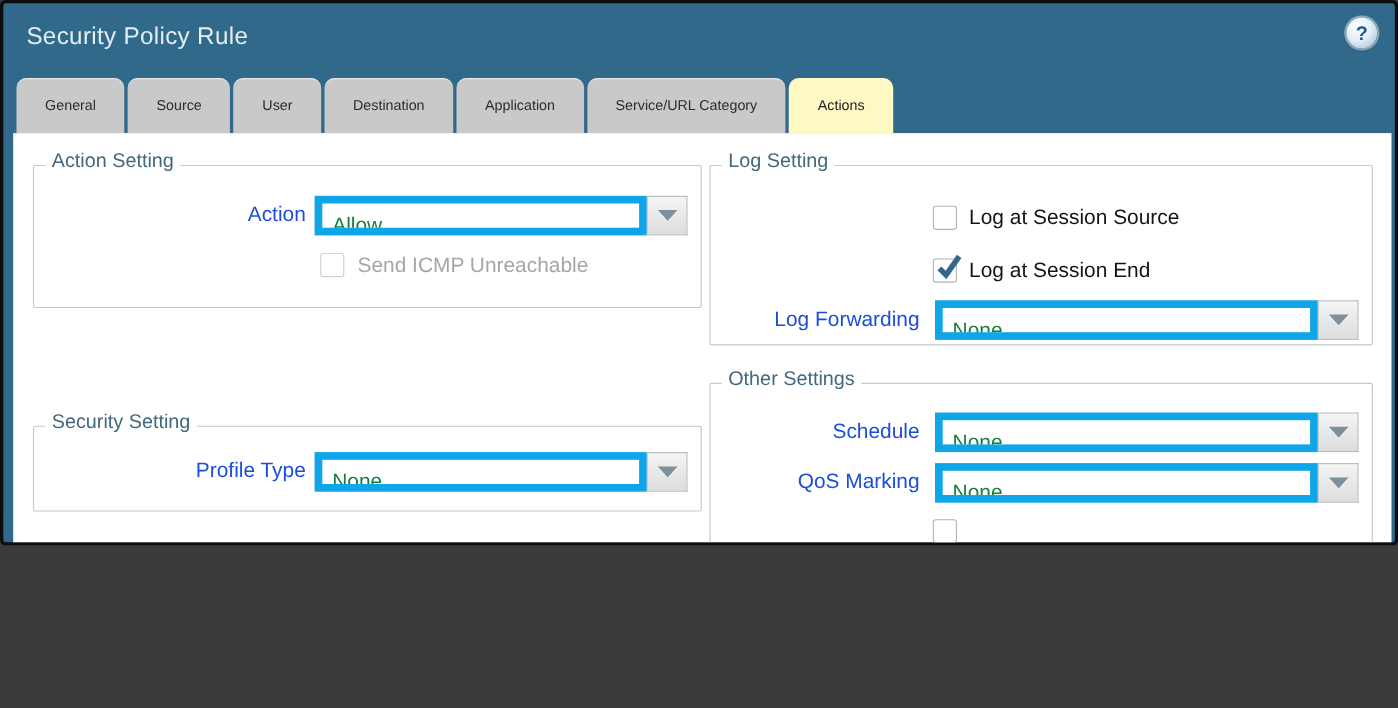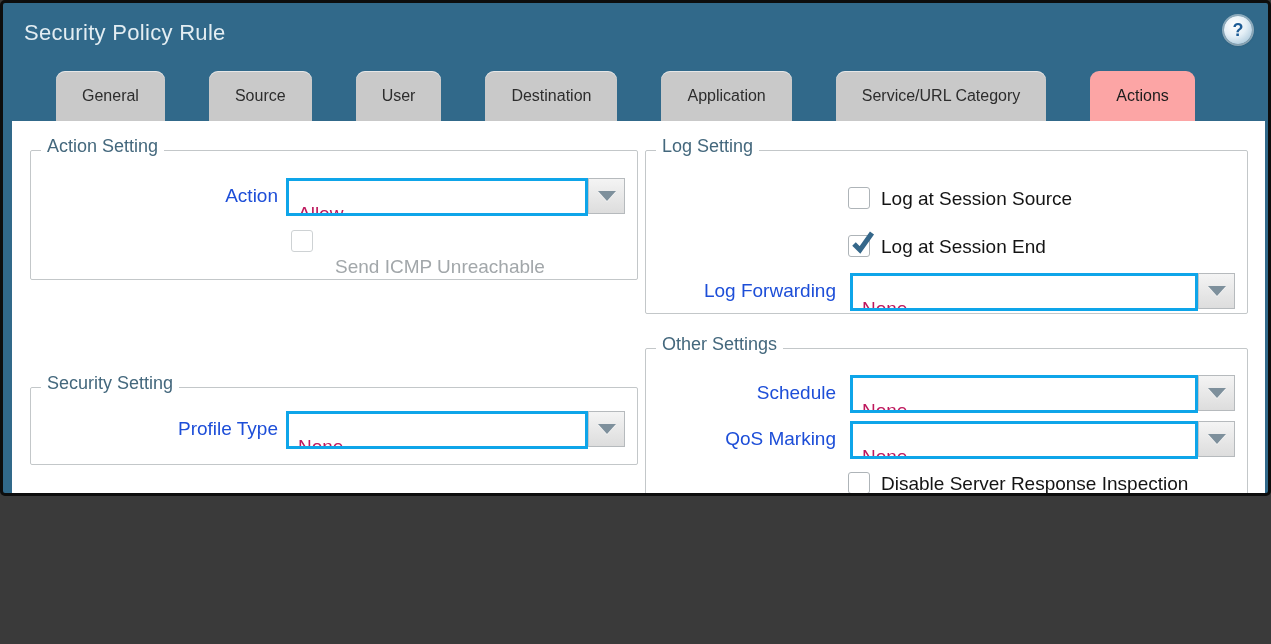--- a/index.html
+++ b/index.html
@@ -18,26 +18,25 @@
     border-radius:50%; cursor:pointer;
     background: radial-gradient(circle at 38% 32%, #ffffff 0%, #e4eff6 45%, #b9d2e2 75%, #8fb4cc 100%);
     box-shadow: 0 0 0 2px rgba(255,255,255,.45), 0 1px 3px rgba(0,0,0,.35);
     display:flex; align-items:center; justify-content:center;
     color:#1d5c95; font-weight:bold; font-size:18px; line-height:1;
   }
   
   .tabs { position:absolute; left:12px; top:68px; display:flex; gap:3px; }
   .tab {
     height:50px; line-height:50px; padding:0 26px;
-    background:#c9c9c9; color:#2d2d2d; font-size:16px;
+    background:#c9c9c9; color:#2d2d2d; font-size:13px;
     border-radius:9px 9px 0 0; cursor:pointer; white-space:nowrap;
     box-shadow: inset 0 1px 0 rgba(255,255,255,.55);
-    margin-left: 41px;
   }
-  .tab.active { background:#fca5a5; color:#1c1c1c; position:relative; z-index:3; box-shadow:none; }
+  .tab.active { background:#fef9c3; color:#1c1c1c; position:relative; z-index:3; box-shadow:none; }
   
   .content {
     position:absolute; left:9px; top:118px; width:1253px; height:424px;
     background:#ffffff; border-bottom:1px solid #c9ced1; z-index:2;
   }
   
   .fs { position:absolute; border:1px solid #c3c7c9; border-radius:2px; }
   .fs-legend {
     position:absolute; top:-15px; left:10px; background:#fff; padding:0 6px;
     font-size:18px; font-weight:normal; color:#44687d; white-space:nowrap;
@@ -47,22 +46,22 @@
   .fs-log     { left:633px; top:29px;  width:603px; height:164px; }
   .fs-other   { left:633px; top:227px; width:603px; height:167px; }
   
   .flabel {
     position:absolute; width:200px; text-align:right;
     font-size:19px; color:#1d4ed8; line-height:36px; white-space:nowrap;
   }
   
   .dropdown { position:absolute; display:flex; height:36px; cursor:pointer; }
   .dd-value {
-    height:36px; border:3px solid #0ea5e9; background:#fff;
-    font-size:19px; color:#be185d; line-height:34px; padding:16px 9px;
+    height:36px; border:7px solid #0ea5e9; background:#fff;
+    font-size:19px; color:#15803d; line-height:34px; padding:4px 9px;
     overflow:hidden; white-space:nowrap;
   }
   .dd-btn {
     width:37px; height:36px; border:1px solid #b6babd; border-left:1px solid #c2c5c7;
     background:linear-gradient(#f4f4f4,#dddddd);
     display:flex; align-items:center; justify-content:center;
   }
   .dd-arrow {
     width:0; height:0; border-left:9px solid transparent;
     border-right:9px solid transparent; border-top:10px solid #7e909c;
@@ -118,21 +117,21 @@
       <span class="fs-legend">Action Setting</span>
     </div>
     <div class="flabel" style="left:66px; top:57px;">Action</div>
     <div class="dropdown w-left" style="left:274px; top:57px;">
       <div class="dd-value">Allow</div>
       <div class="dd-btn">
           <span class="dd-arrow"></span>
         </div>
     </div>
     <div class="cb disabled" style="left:279px; top:109px;"></div>
-    <div class="cb-label disabled" style="left:323px; top:109px;margin-top:25px;">Send ICMP Unreachable</div>
+    <div class="cb-label disabled" style="left:313px; top:109px;">Send ICMP Unreachable</div>
 
     <div class="fs fs-profile">
       <span class="fs-legend">Security Setting</span>
     </div>
     <div class="flabel" style="left:66px; top:290px;">Profile Type</div>
     <div class="dropdown w-left" style="left:274px; top:290px;">
       <div class="dd-value">None</div>
       <div class="dd-btn">
           <span class="dd-arrow"></span>
         </div>
@@ -168,19 +167,18 @@
         </div>
     </div>
     <div class="flabel" style="left:624px; top:300px;">QoS Marking</div>
     <div class="dropdown w-right" style="left:838px; top:300px;">
       <div class="dd-value">None</div>
       <div class="dd-btn">
           <span class="dd-arrow"></span>
         </div>
     </div>
     <div class="cb" style="left:836px; top:351px;"></div>
-    <div class="cb-label" style="left:869px; top:351px;">Disable Server Response Inspection</div>
 
   </div>
 
   <div class="btn btn-cancel">Cancel</div>
 
 </div>
 
 </body></html>

